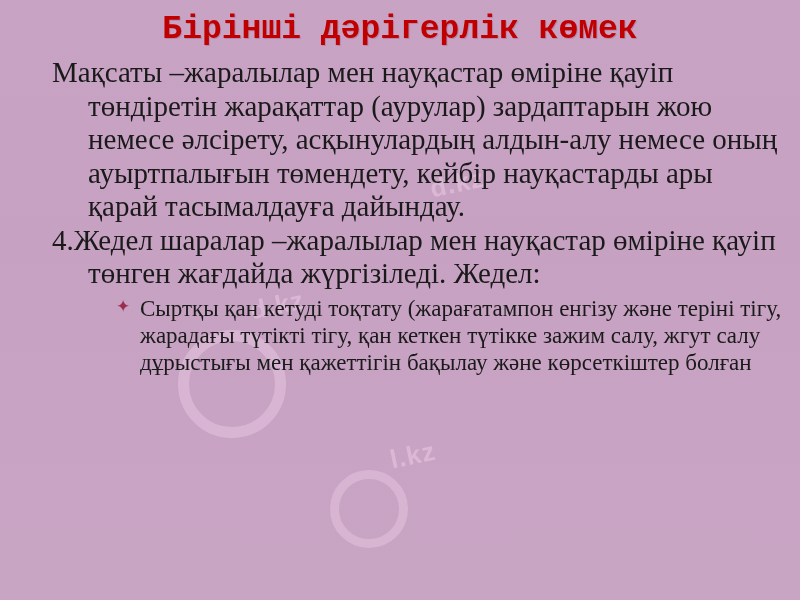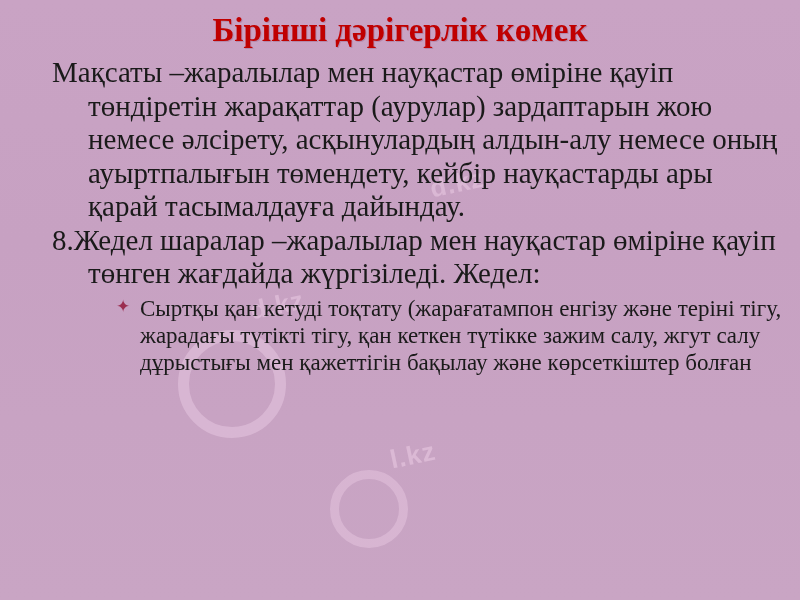--- a/index.html
+++ b/index.html
@@ -53,21 +53,21 @@
     top: 470px;
     left: 330px;
     pointer-events: none;
   }
 
   .title {
     position: relative;
     z-index: 3;
     text-align: center;
     color: #c00000;
-    font-family: Liberation Serif, serif;
+    font-family: Liberation Mono, monospace;
     font-weight: bold;
     font-size: 33px;
     line-height: 1.1;
     padding-top: 12px;
     text-shadow: 1px 1px 0 rgba(120,60,100,0.25);
   }
 
   .body-area {
     position: relative;
     z-index: 3;
@@ -122,21 +122,21 @@
 
   <div class="body-area">
 
     <div class="para">
       <span class="first-line-out">Мақсаты –жаралылар мен науқастар өміріне</span>
       <span>қауіп төндіретін жарақаттар (аурулар) зардаптарын жою немесе әлсірету, асқынулардың алдын-алу немесе оның ауыртпалығын төмендету,  кейбір науқастарды ары қарай тасымалдауға дайындау.</span>
     </div>
 
 
     <div class="para">
-      <span class="first-line-out">8.Жедел шаралар –жаралылар мен науқастар</span>
+      <span class="first-line-out">4.Жедел шаралар –жаралылар мен науқастар</span>
       <span>өміріне қауіп төнген жағдайда жүргізіледі. Жедел:</span>
     </div>
 
     <div class="sub-list">
       <div class="sub-item">
         <span class="bullet">✦</span>
         <span class="underline">Сыртқы қан кетуді  тоқтату</span><span> (жарағатампон енгізу және теріні тігу, жарадағы түтікті тігу, қан кеткен түтікке зажим салу, жгут салу дұрыстығы мен қажеттігін бақылау және көрсеткіштер болған</span>
       </div>
     </div>
 

